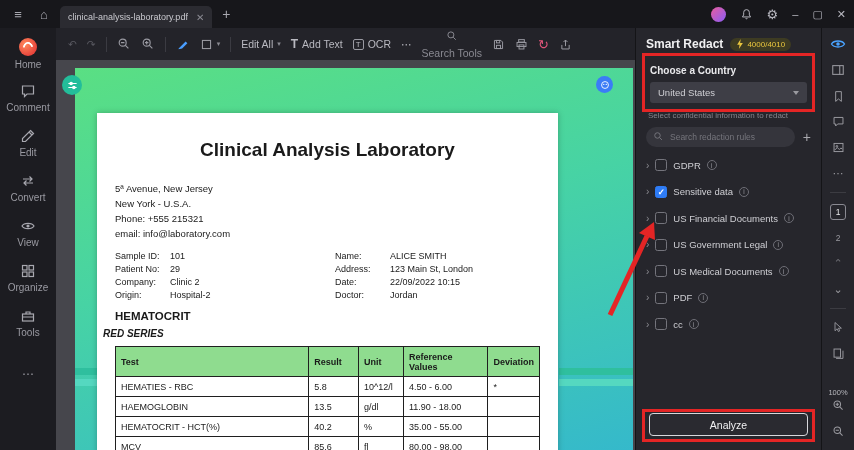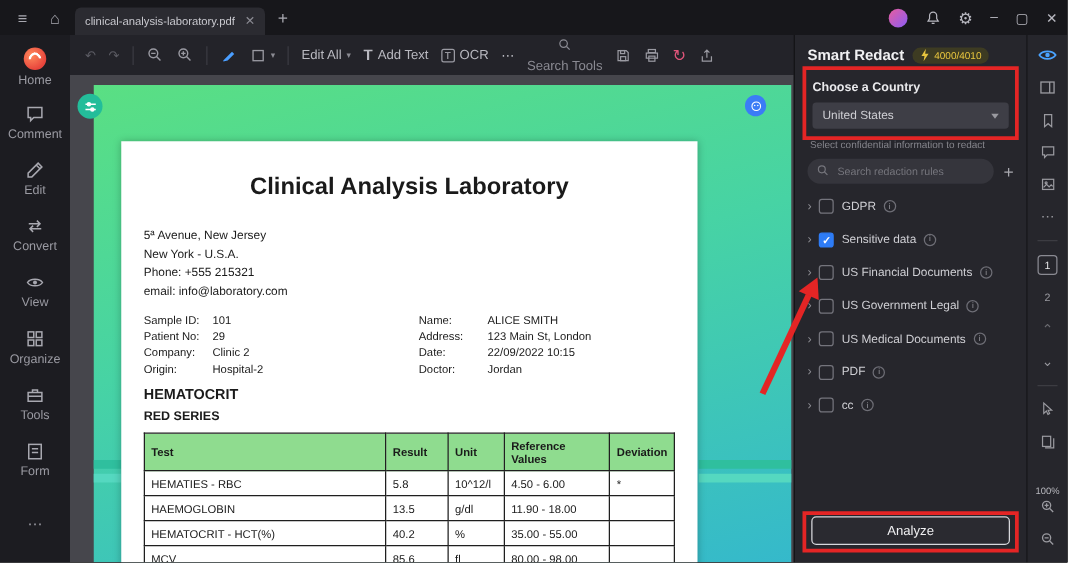--- a/index.html
+++ b/index.html
@@ -66,21 +66,21 @@
   .s2 { background:#55d8c0; }
   .doc-title { text-align:center; margin-top:26px; font-size:19px; font-weight:bold; }
   .doc-address { margin:20px 0 0 18px; font-size:9.5px; line-height:15px; }
   .info-grid { margin:9px 18px 0 18px; font-size:9px; line-height:13px;
     display:flex; }
   .info-col { display:flex; flex-direction:column; }
   .info-col.left { width:220px; }
   .info-row { display:flex; }
   .info-row .l { width:55px; }
   .sec { margin:8px 0 0 18px; font-size:11.5px; font-weight:bold; }
-  .subsec { margin:6px 0 0 18px; font-size:10px; font-weight:bold; }
+  .subsec { margin:6px 0 0 6px; font-size:10px; font-weight:bold; font-style:italic; }
   .doc-table { margin:7px 18px 0 18px; border-collapse:collapse; width:425px;
     font-size:9px; }
   .doc-table th, .doc-table td { border:1px solid #1f1f1f; padding:4.5px 5px;
     text-align:left; font-weight:normal; }
   .doc-table th { background:#8fdc8f; font-weight:bold; }
   .c-test { width:195px; } .c-res { width:50px; } .c-unit { width:45px; }
   .c-ref { width:85px; } .c-dev { width:50px; }
   .float-btn { position:absolute; border-radius:50%; display:flex; align-items:center;
     justify-content:center; cursor:pointer; color:#fff; }
   .fb-left { left:6px; top:15px; width:20px; height:20px; background:#23bd9a; font-size:10px; }
@@ -206,29 +206,20 @@
         <span class="lbl">Organize</span>
       </div>
       <div class="side-item">
         <svg width="16" height="16" viewBox="0 0 16 16">
             <g fill="none" stroke="#a8a8b0" stroke-width="1.2">
               <rect x="2.5" y="6" width="11" height="7"></rect>
               <path d="M6 6 V4 h4 v2 M2.5 9 h11"></path>
             </g>
           </svg>
         <span class="lbl">Tools</span>
-      </div>
-      <div class="side-item">
-        <svg width="16" height="16" viewBox="0 0 16 16">
-            <g fill="none" stroke="#a8a8b0" stroke-width="1.2">
-              <rect x="3" y="2.5" width="10" height="11.5"></rect>
-              <path d="M5.5 6 h5 M5.5 9 h5"></path>
-            </g>
-          </svg>
-        <span class="lbl">Form</span>
       </div>
       <div class="side-more">⋯</div>
     </div>
 
     <div class="main">
       <div class="toolbar">
         <div class="tb-btn disabled">↶</div>
         <div class="tb-btn disabled">↷</div>
         <div class="tb-divider"></div>
         <svg width="14" height="14" viewBox="0 0 16 16">

